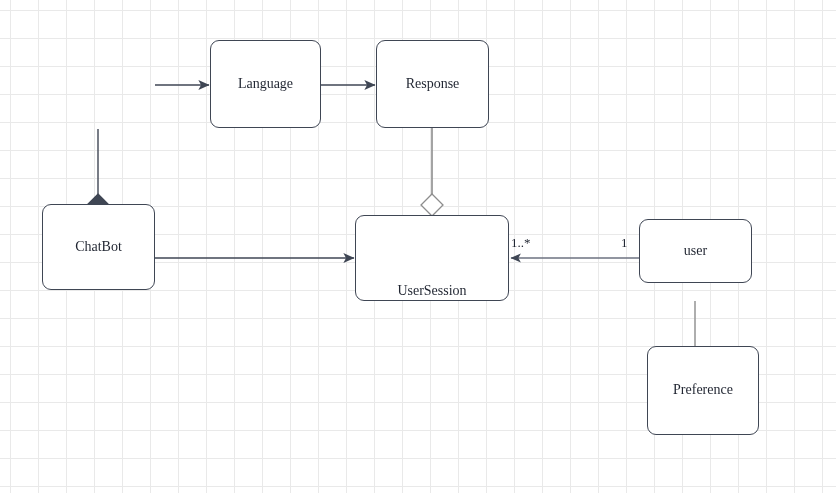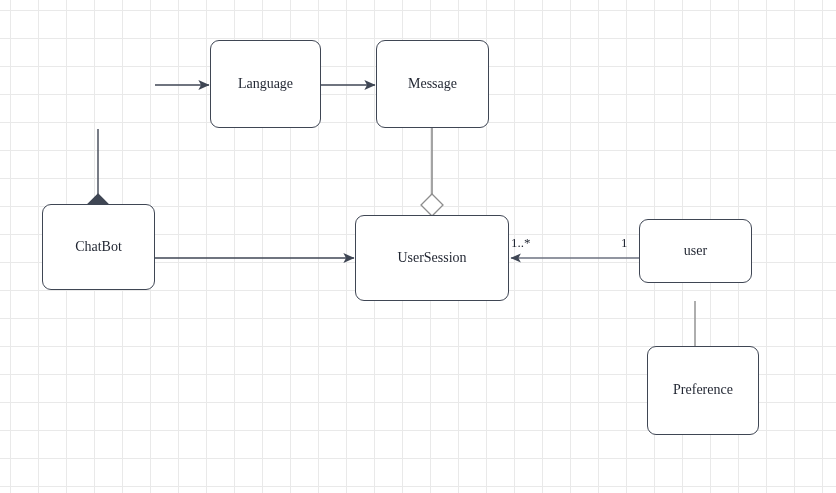--- a/index.html
+++ b/index.html
@@ -105,28 +105,28 @@
       <line x1="695" y1="301" x2="695" y2="346" stroke="#9a9a9a" stroke-width="1.6"></line>
     </g>
   </svg>
 
 
   <div class="node" style="left:210px; top:40px; width:111px; height:88px;">
     <span class="node-label">Language</span>
   </div>
 
   <div class="node" style="left:376px; top:40px; width:113px; height:88px;">
-    <span class="node-label">Message</span>
+    <span class="node-label">Response</span>
   </div>
 
   <div class="node" style="left:42px; top:204px; width:113px; height:86px;">
     <span class="node-label">ChatBot</span>
   </div>
 
-  <div class="node" style="left:355px; top:215px; width:154px; height:86px;">
+  <div class="node" style="left:355px; top:215px; width:154px; height:86px;align-items:flex-end;">
     <span class="node-label">UserSession</span>
   </div>
 
   <div class="node" style="left:639px; top:219px; width:113px; height:64px;">
     <span class="node-label">user</span>
   </div>
 
   <div class="node" style="left:647px; top:346px; width:112px; height:89px;text-align:center;">
     <span class="node-label">Preference</span>
   </div>

